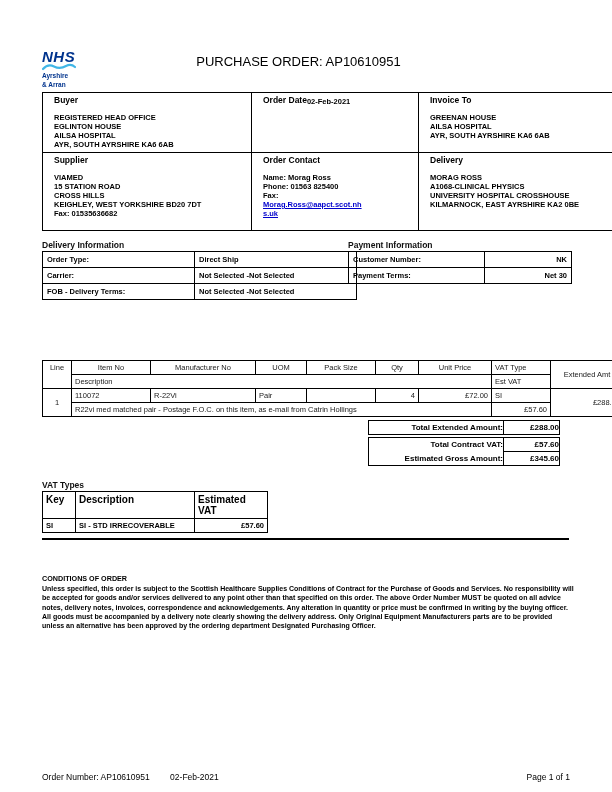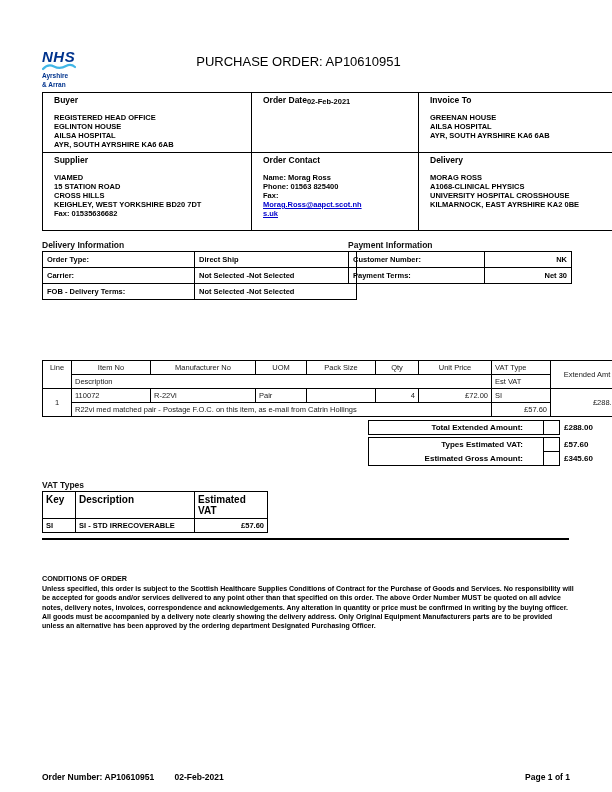--- a/index.html
+++ b/index.html
@@ -38,37 +38,37 @@
   .item-table{position:absolute;left:42px;top:360px;width:518px;table-layout:fixed;font-size:7.5px;color:#1a1a1a;}
   .item-table th{font-weight:normal;padding:2px 3px;}
   .item-table td{padding:2px 3px;}
   .ta-r{text-align:right;}
   .ta-c{text-align:center;}
   .va-m{vertical-align:middle;}
 
   
   .totals{position:absolute;left:368px;top:420px;width:192px;font-size:8px;font-weight:bold;}
   .totals table{width:100%;table-layout:fixed;margin-bottom:2px;}
-  .totals td{padding:2px 20px;}
+  .totals td{padding:2px 0;}
   .tot-label{text-align:right;width:134px;}
   .tot-val{text-align:right;}
 
   
   .vat-head{left:42px;top:480px;font-weight:bold;font-size:8.5px;}
   .vat-table{position:absolute;left:42px;top:491px;font-size:7.5px;font-weight:bold;table-layout:fixed;}
   .vat-table th{text-align:left;font-size:10px;}
 
   .divider{position:absolute;left:42px;top:538px;width:527px;height:2px;background:#000;}
 
   
   .conditions{position:absolute;left:42px;top:574px;width:532px;font-size:7px;font-weight:bold;line-height:9.2px;}
   .cond-head{font-size:7.2px;font-weight:bold;margin-bottom:1px;}
 
   
-  .footer{position:absolute;left:42px;top:772px;width:528px;font-size:8.5px;font-weight:bold;display:flex;justify-content:space-between;}
+  .footer{position:absolute;left:42px;top:772px;width:528px;font-size:8.5px;font-weight:normal;display:flex;justify-content:space-between;}
   .footer-left span{margin-right:18px;}
 </style>
 </head>
 <body>
 
 <div class="page">
 
   <div class="logo">
     <div class="logo-nhs">NHS</div>
     <svg class="logo-wave" width="34" height="8" viewBox="0 0 34 8">
@@ -202,21 +202,21 @@
       <tbody>
           <tr>
         <td class="tot-label">Total Extended Amount:</td>
         <td class="tot-val">£288.00</td>
       </tr>
     </tbody>
       </table>
     <table>
       <tbody>
           <tr>
-        <td class="tot-label" style="border-bottom:none">Types Estimated VAT:</td>
+        <td class="tot-label" style="border-bottom:none">Total Contract VAT:</td>
         <td class="tot-val">£57.60</td>
       </tr>
       <tr>
         <td class="tot-label" style="border-top:none">Estimated Gross Amount:</td>
         <td class="tot-val">£345.60</td>
       </tr>
     </tbody>
       </table>
   </div>
 

